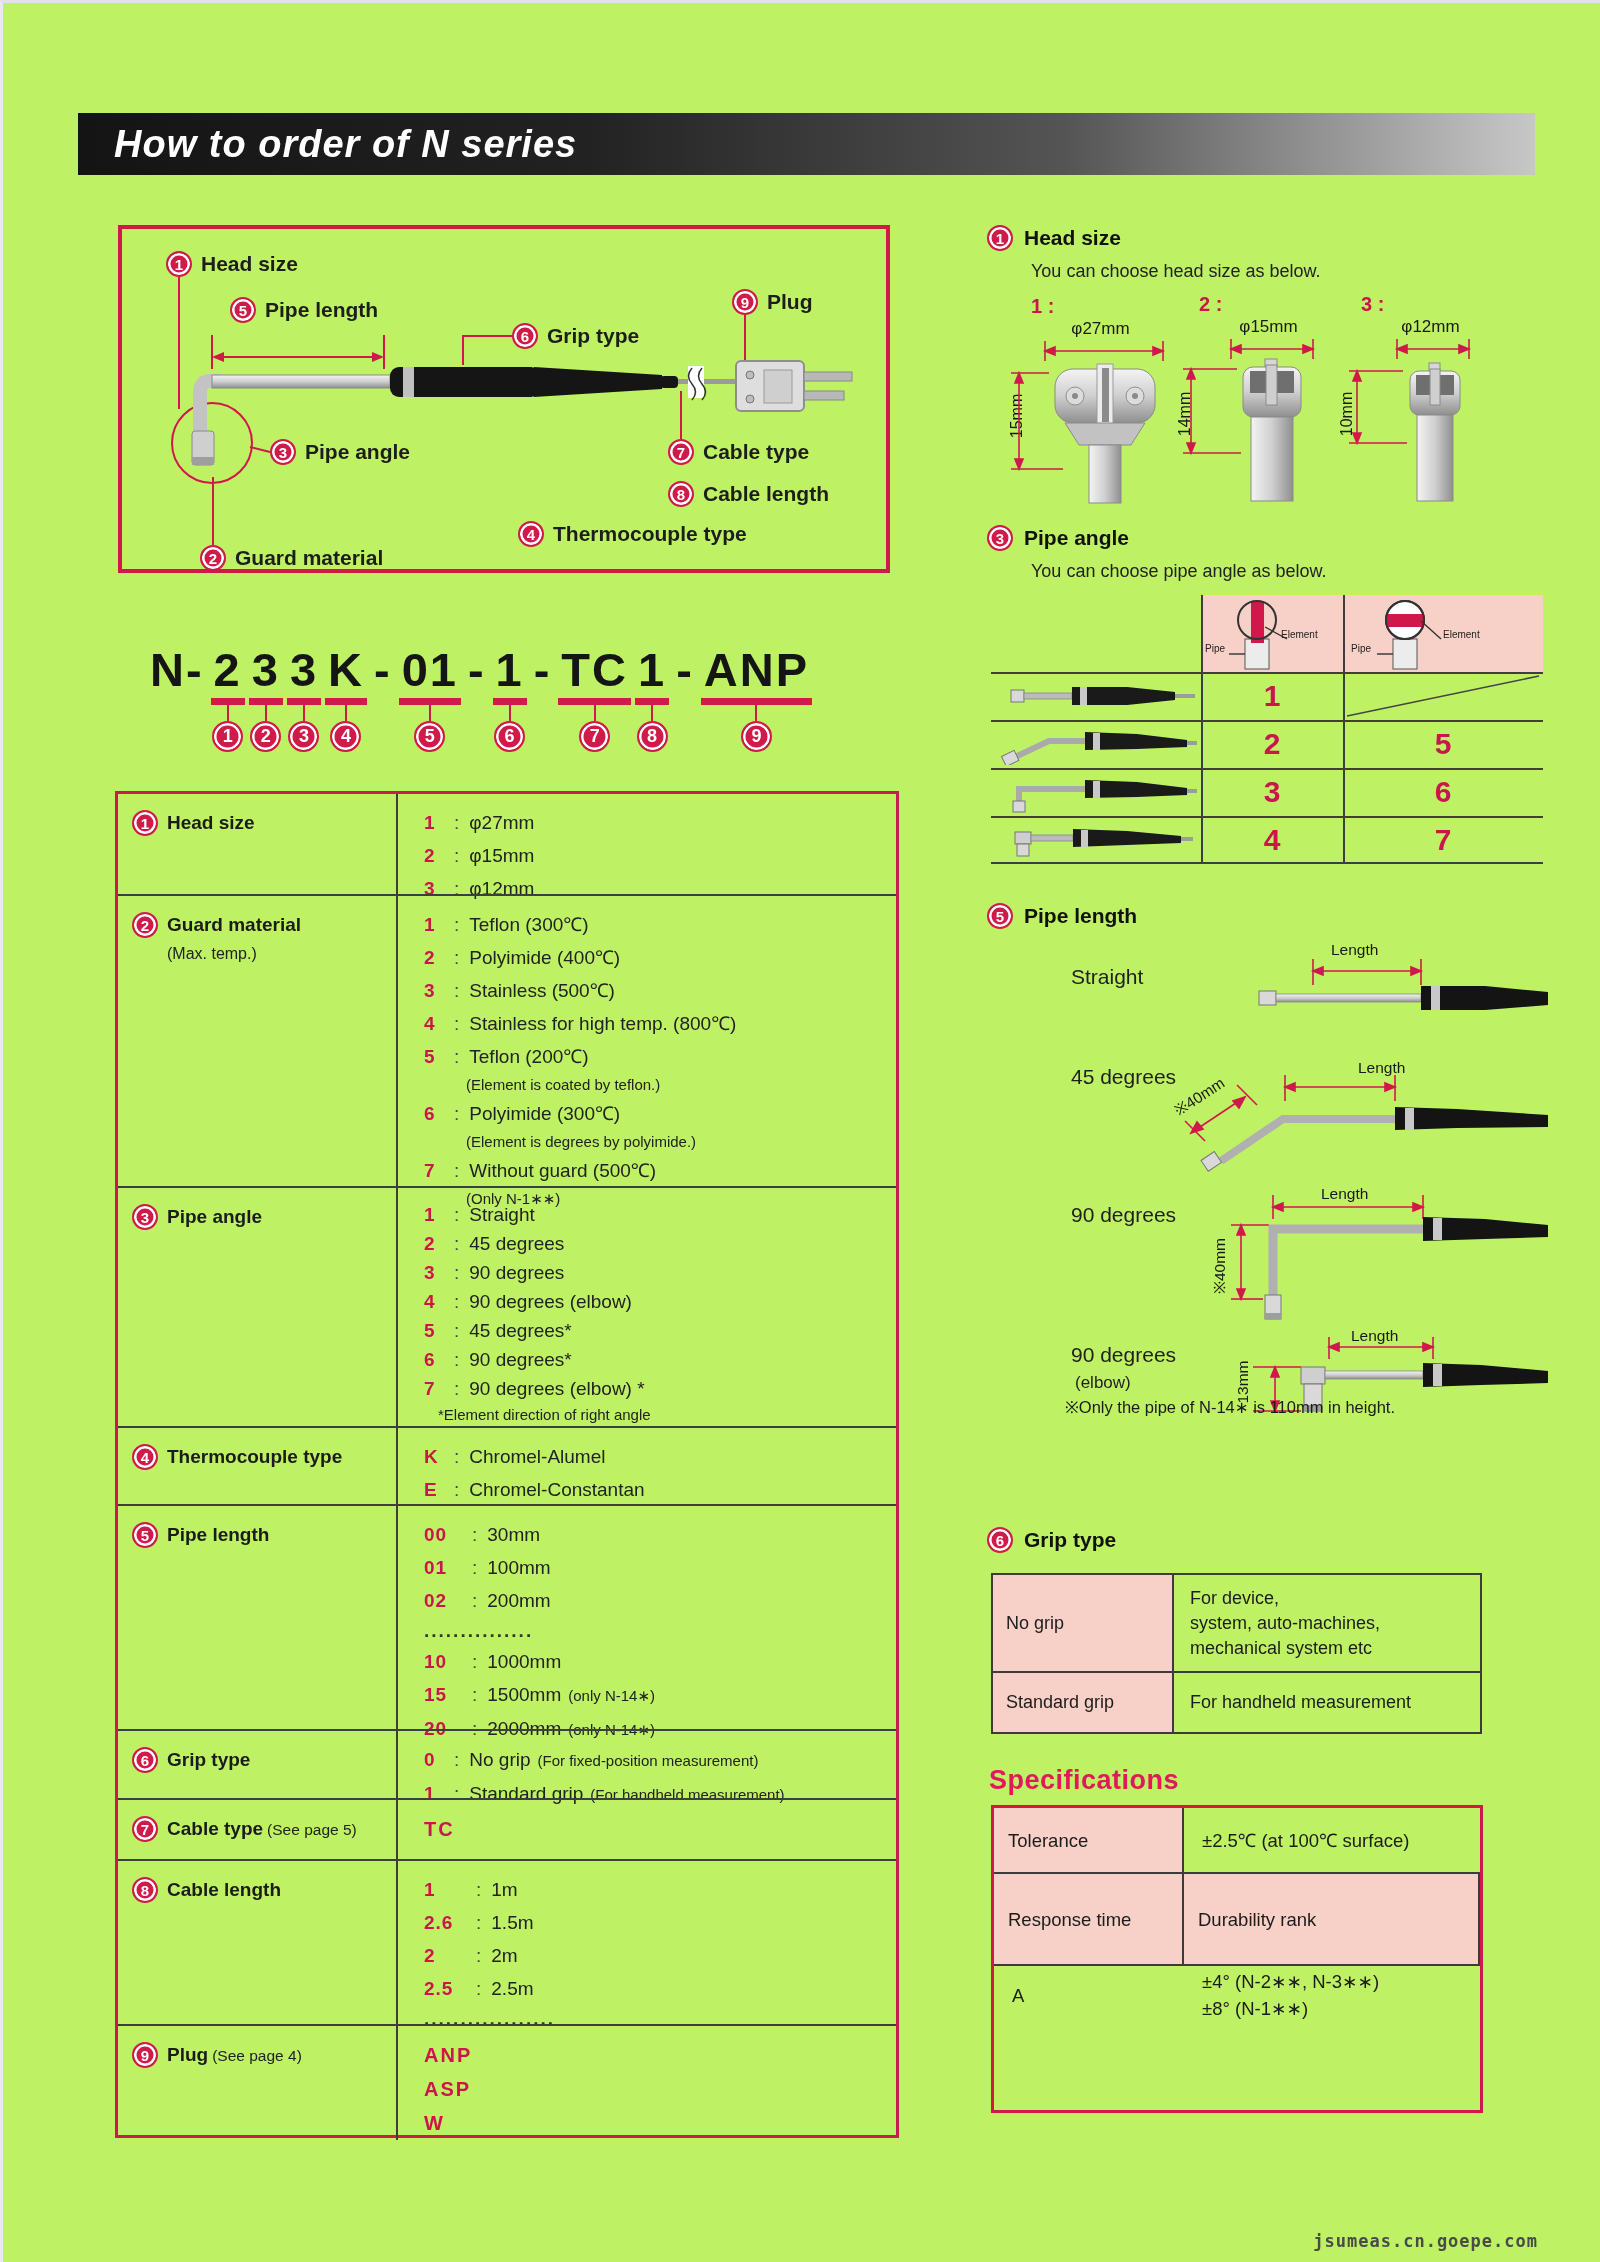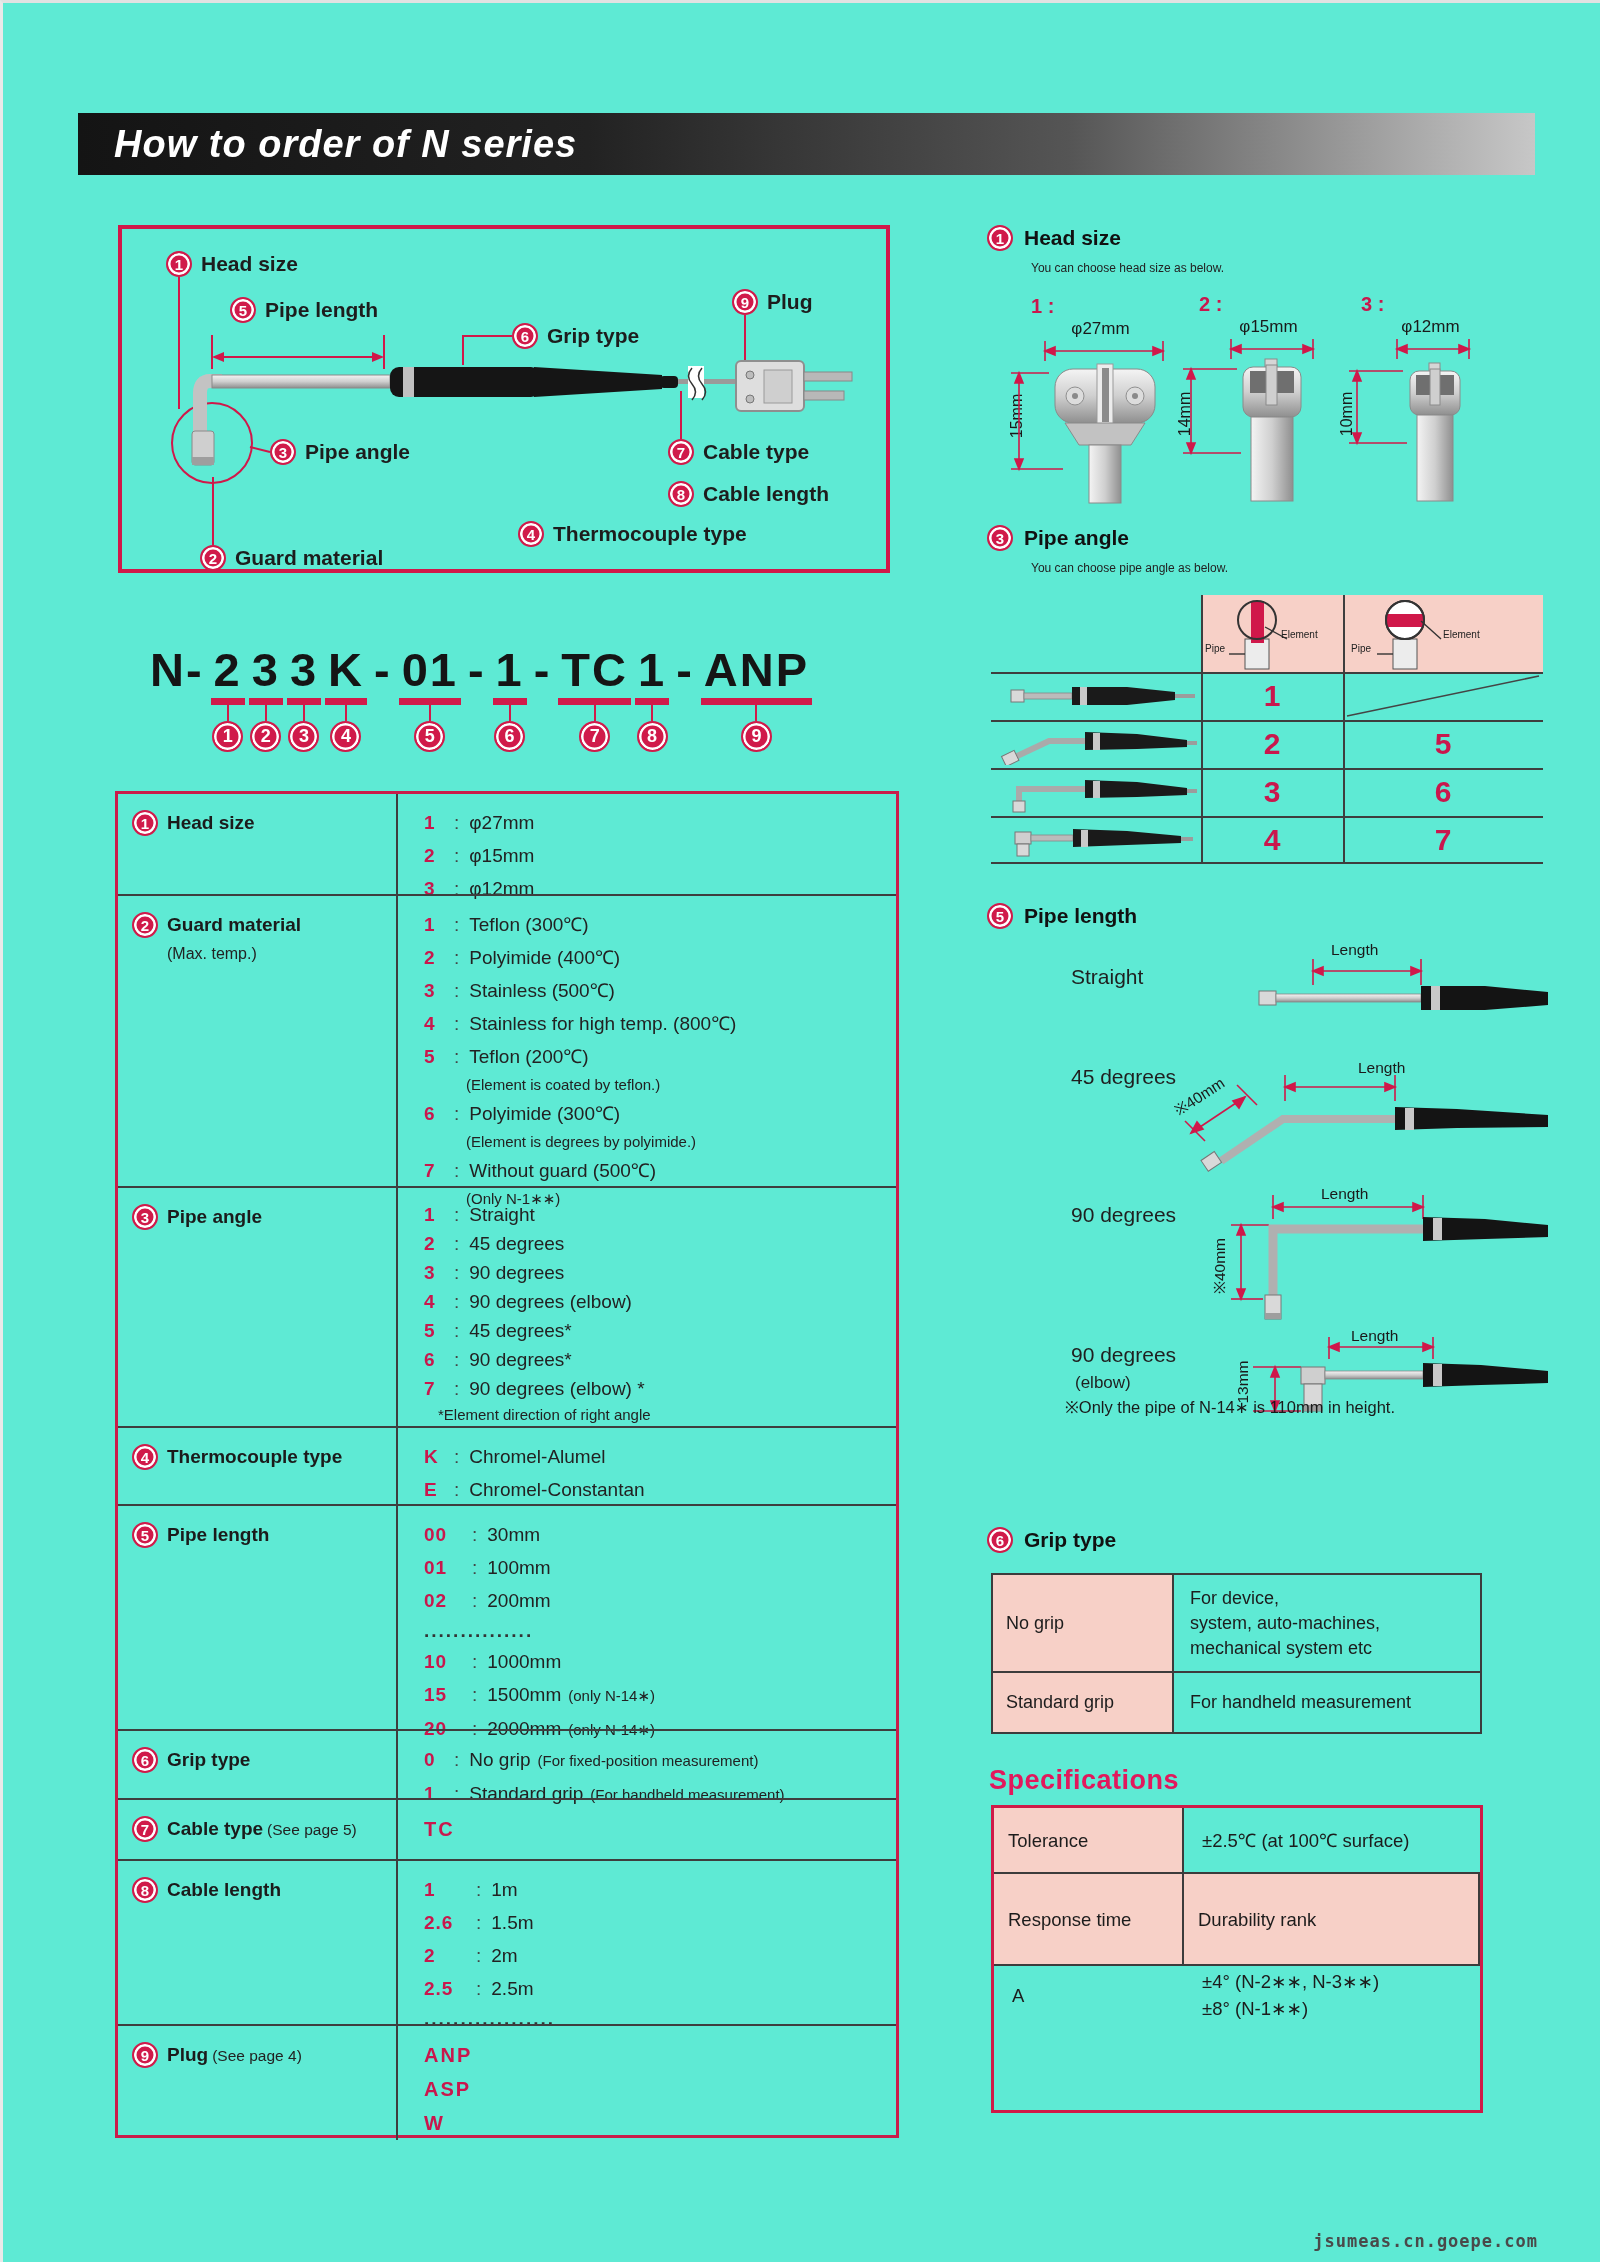--- a/index.html
+++ b/index.html
@@ -1,16 +1,16 @@
 <!DOCTYPE html>
 <html><head>
 <meta charset="utf-8">
 <style>
   html,body { margin:0; padding:0; background:#f2f2f2; }
-  .page { position:relative; width:1600px; height:2262px; margin:0 auto; background:#5eead4;
+  .page { position:relative; width:1600px; height:2262px; margin:0 auto; background:#bef264;
           font-family:"Liberation Sans", sans-serif; color:#222; overflow:hidden;
           border-left:3px solid #e9e9e9; border-top:3px solid #e2e2e2; box-sizing:border-box; }
   .abs { position:absolute; }
 
   
   .banner { position:absolute; left:75px; top:110px; width:1457px; height:62px;
             background:linear-gradient(90deg,#141414 0%,#222 35%,#555 68%,#c7c7c7 100%);
             display:flex; align-items:center; padding-left:36px; box-sizing:border-box; }
   .banner-title { color:#fff; font-size:38px; font-weight:bold; font-style:italic; letter-spacing:1px; }
 
@@ -53,21 +53,21 @@
   .ofoot { font-size:15px; color:#222; line-height:24px; margin-left:14px; }
   .odots { letter-spacing:2px; line-height:28px; color:#333; font-weight:bold; }
   .r3 .optline { line-height:29px; }
   .r5 .okey { min-width:44px; }
   .r8 .okey { min-width:48px; }
   .bigkey { font-size:20px; min-width:0; letter-spacing:2px; line-height:34px; }
 
   
   .sec-head { position:absolute; display:flex; align-items:center; gap:11px; }
   .sec-title { font-size:21px; font-weight:bold; color:#111; }
-  .sec-desc { position:absolute; font-size:12px; color:#222; }
+  .sec-desc { position:absolute; font-size:18px; color:#222; }
 
   .hs-item { position:absolute; width:170px; height:210px; }
   .hs-key { position:absolute; left:28px; top:0; color:#c9174d; font-weight:bold; font-size:20px; }
   .hs-dia { position:absolute; left:30px; top:24px; width:135px; text-align:center; font-size:17px; color:#1a1a1a; }
   .hs-h   { position:absolute; left:-18px; top:112px; width:64px; text-align:center;
             transform:rotate(-90deg); font-size:16px; color:#1a1a1a; }
 
   .pa-table { position:absolute; left:988px; top:592px; width:552px; height:269px; }
   .pa-line-h { position:absolute; left:0; width:552px; height:2px; background:#3e3e3e; }
   .pa-line-v { position:absolute; top:0; width:2px; height:269px; background:#3e3e3e; }

